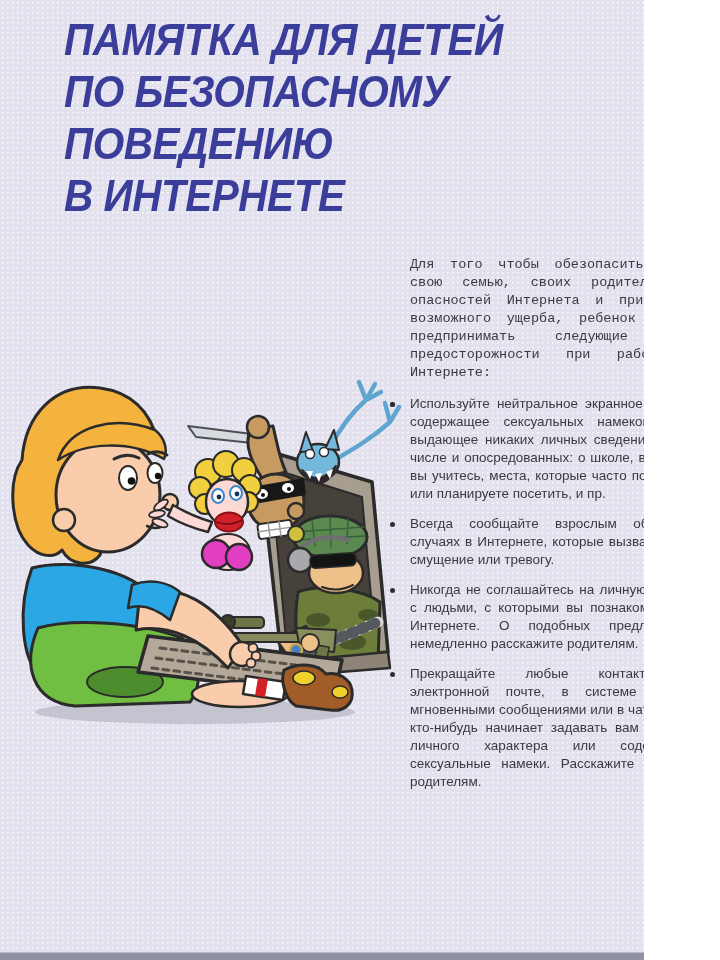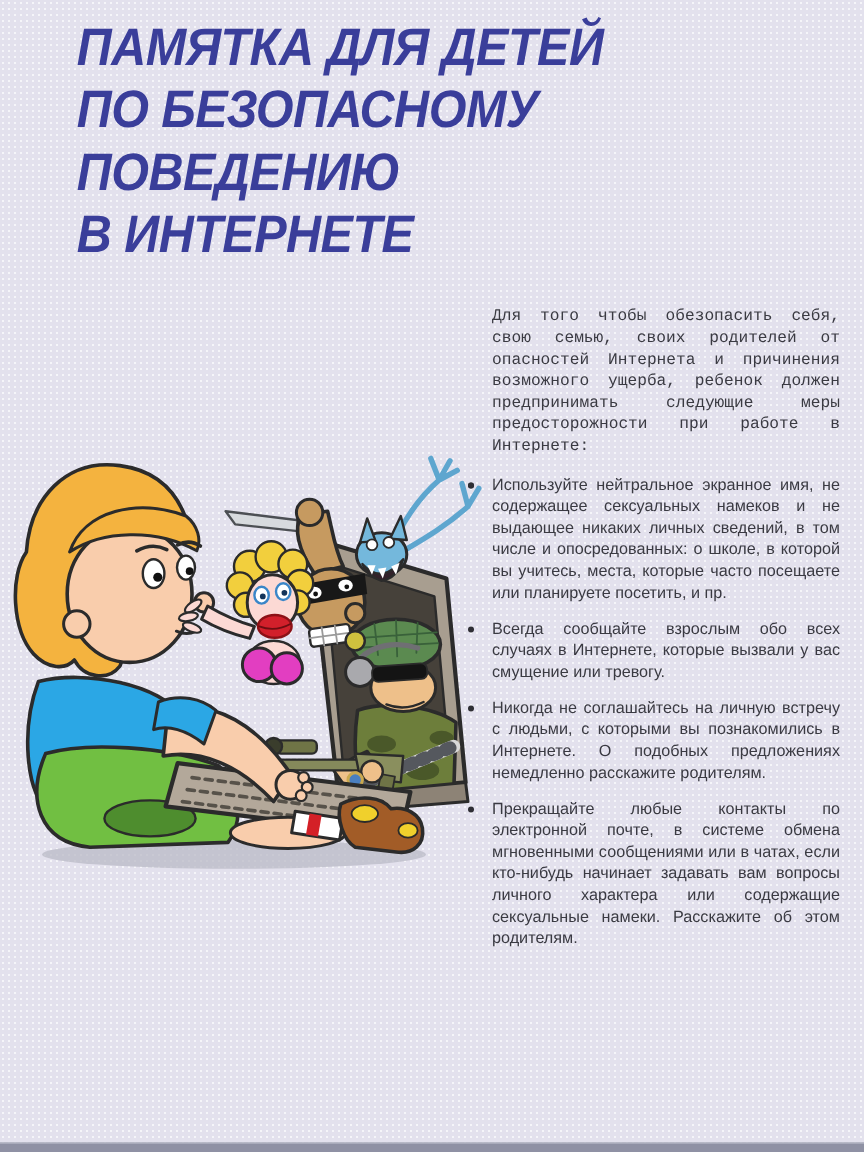--- a/index.html
+++ b/index.html
@@ -1,18 +1,18 @@
 <!DOCTYPE html>
 <html lang="ru"><head>
 <meta charset="utf-8">
 <style>
   * { margin:0; padding:0; box-sizing:border-box; }
   html,body { background:#ffffff; }
   .page {
-    position:relative; width:720px; height:960px; overflow:hidden;
+    position:relative; width:644px; height:960px; overflow:hidden;
     background-color:#e3e1ed;
     background-image:radial-gradient(rgba(255,255,255,.65) 1px, rgba(0,0,0,0) 1px);
     background-size:5px 5px;
     font-family:"Liberation Sans", sans-serif;
   }
   .title {
     position:absolute; left:64px; top:14px;
     color:#3a3e9a; font-weight:bold; font-style:italic;
     font-size:44px; line-height:52px; letter-spacing:-0.5px;
     transform:scaleX(.92); transform-origin:left top;

